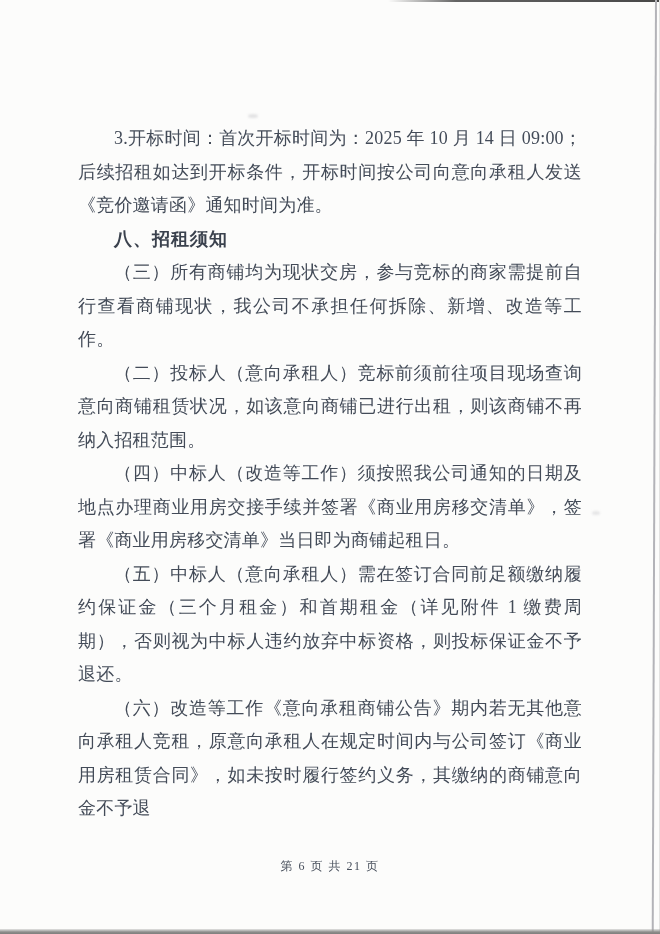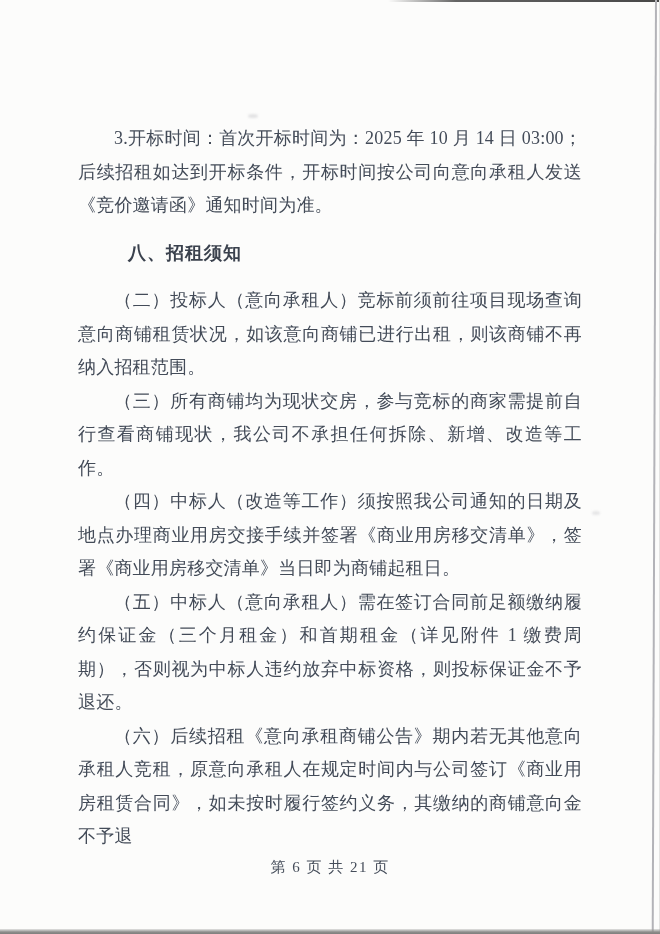--- a/index.html
+++ b/index.html
@@ -24,36 +24,36 @@
     font-size: 18px;
     line-height: 33.5px;
     text-align: justify;
     letter-spacing: 0.2px;
   }
   .content p {
     margin: 0;
     text-indent: 2em;
   }
   .section-heading {
-    margin: 14px;
+    margin: 0;
     text-indent: 2em;
     font-family: "Liberation Sans", "DejaVu Sans", sans-serif;
     font-weight: bold;
     font-size: 18px;
     color: #3a414d;
     letter-spacing: 1px;
     text-align: left;
   }
   .footer {
     position: absolute;
     left: 0;
     top: 858px;
     width: 660px;
     text-align: center;
-    font-size: 15px;
+    font-size: 12px;
     color: #454d5a;
     letter-spacing: 1.5px;
   }
   
   .scan-edge-top {
     position: absolute;
     top: 0;
     right: 0;
     width: 272px;
     height: 2px;
@@ -125,25 +125,25 @@
 <div class="page">
 
   <div class="scan-edge-top"></div>
   <div class="scan-line-right"></div>
   <div class="scan-edge-rightmost"></div>
   <div class="scan-smudge-1"></div>
   <div class="scan-smudge-2"></div>
   <div class="scan-smudge-3"></div>
 
   <div class="content">
-    <p>3.开标时间：首次开标时间为：2025 年 10 月 14 日 03:00；后续招租如达到开标条件，开标时间按公司向意向承租人发送《竞价邀请函》通知时间为准。</p>
+    <p>3.开标时间：首次开标时间为：2025 年 10 月 14 日 09:00；后续招租如达到开标条件，开标时间按公司向意向承租人发送《竞价邀请函》通知时间为准。</p>
     <h3 class="section-heading">八、招租须知</h3>
+    <p>（三）所有商铺均为现状交房，参与竞标的商家需提前自行查看商铺现状，我公司不承担任何拆除、新增、改造等工作。</p>
     <p>（二）投标人（意向承租人）竞标前须前往项目现场查询意向商铺租赁状况，如该意向商铺已进行出租，则该商铺不再纳入招租范围。</p>
-    <p>（三）所有商铺均为现状交房，参与竞标的商家需提前自行查看商铺现状，我公司不承担任何拆除、新增、改造等工作。</p>
     <p>（四）中标人（改造等工作）须按照我公司通知的日期及地点办理商业用房交接手续并签署《商业用房移交清单》，签署《商业用房移交清单》当日即为商铺起租日。</p>
     <p>（五）中标人（意向承租人）需在签订合同前足额缴纳履约保证金（三个月租金）和首期租金（详见附件 1 缴费周期），否则视为中标人违约放弃中标资格，则投标保证金不予退还。</p>
-    <p>（六）后续招租《意向承租商铺公告》期内若无其他意向承租人竞租，原意向承租人在规定时间内与公司签订《商业用房租赁合同》，如未按时履行签约义务，其缴纳的商铺意向金不予退</p>
+    <p>（六）改造等工作《意向承租商铺公告》期内若无其他意向承租人竞租，原意向承租人在规定时间内与公司签订《商业用房租赁合同》，如未按时履行签约义务，其缴纳的商铺意向金不予退</p>
   </div>
 
   <div class="footer">第 6 页 共 21 页</div>
 
   <div class="scan-edge-bottom"></div>
 </div>
 
 </body></html>

